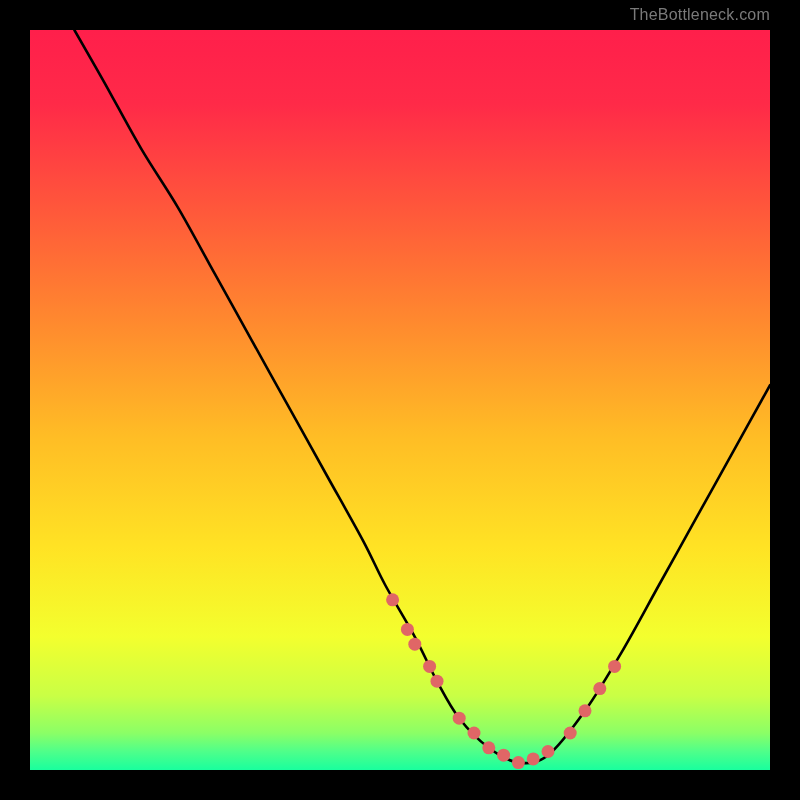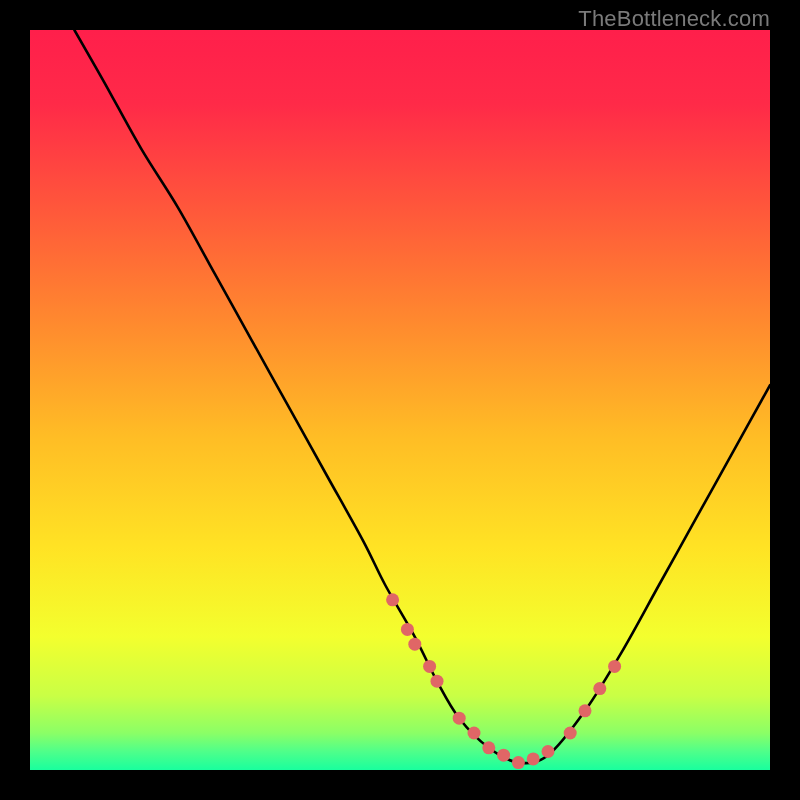--- a/index.html
+++ b/index.html
@@ -36,21 +36,21 @@
     left: 0; top: 0;
     width: 100%;
     height: 100%;
     overflow: visible;
   }
   .watermark {
     position: absolute;
     top: 6px;
     right: 30px;
     color: #7a7a7a;
-    font-size: 22px;
+    font-size: 16px;
     font-weight: 500;
     letter-spacing: 0.2px;
   }
 </style>
 </head>
 <body>
 
 <div class="stage">
 
   <div class="watermark">TheBottleneck.com</div>

